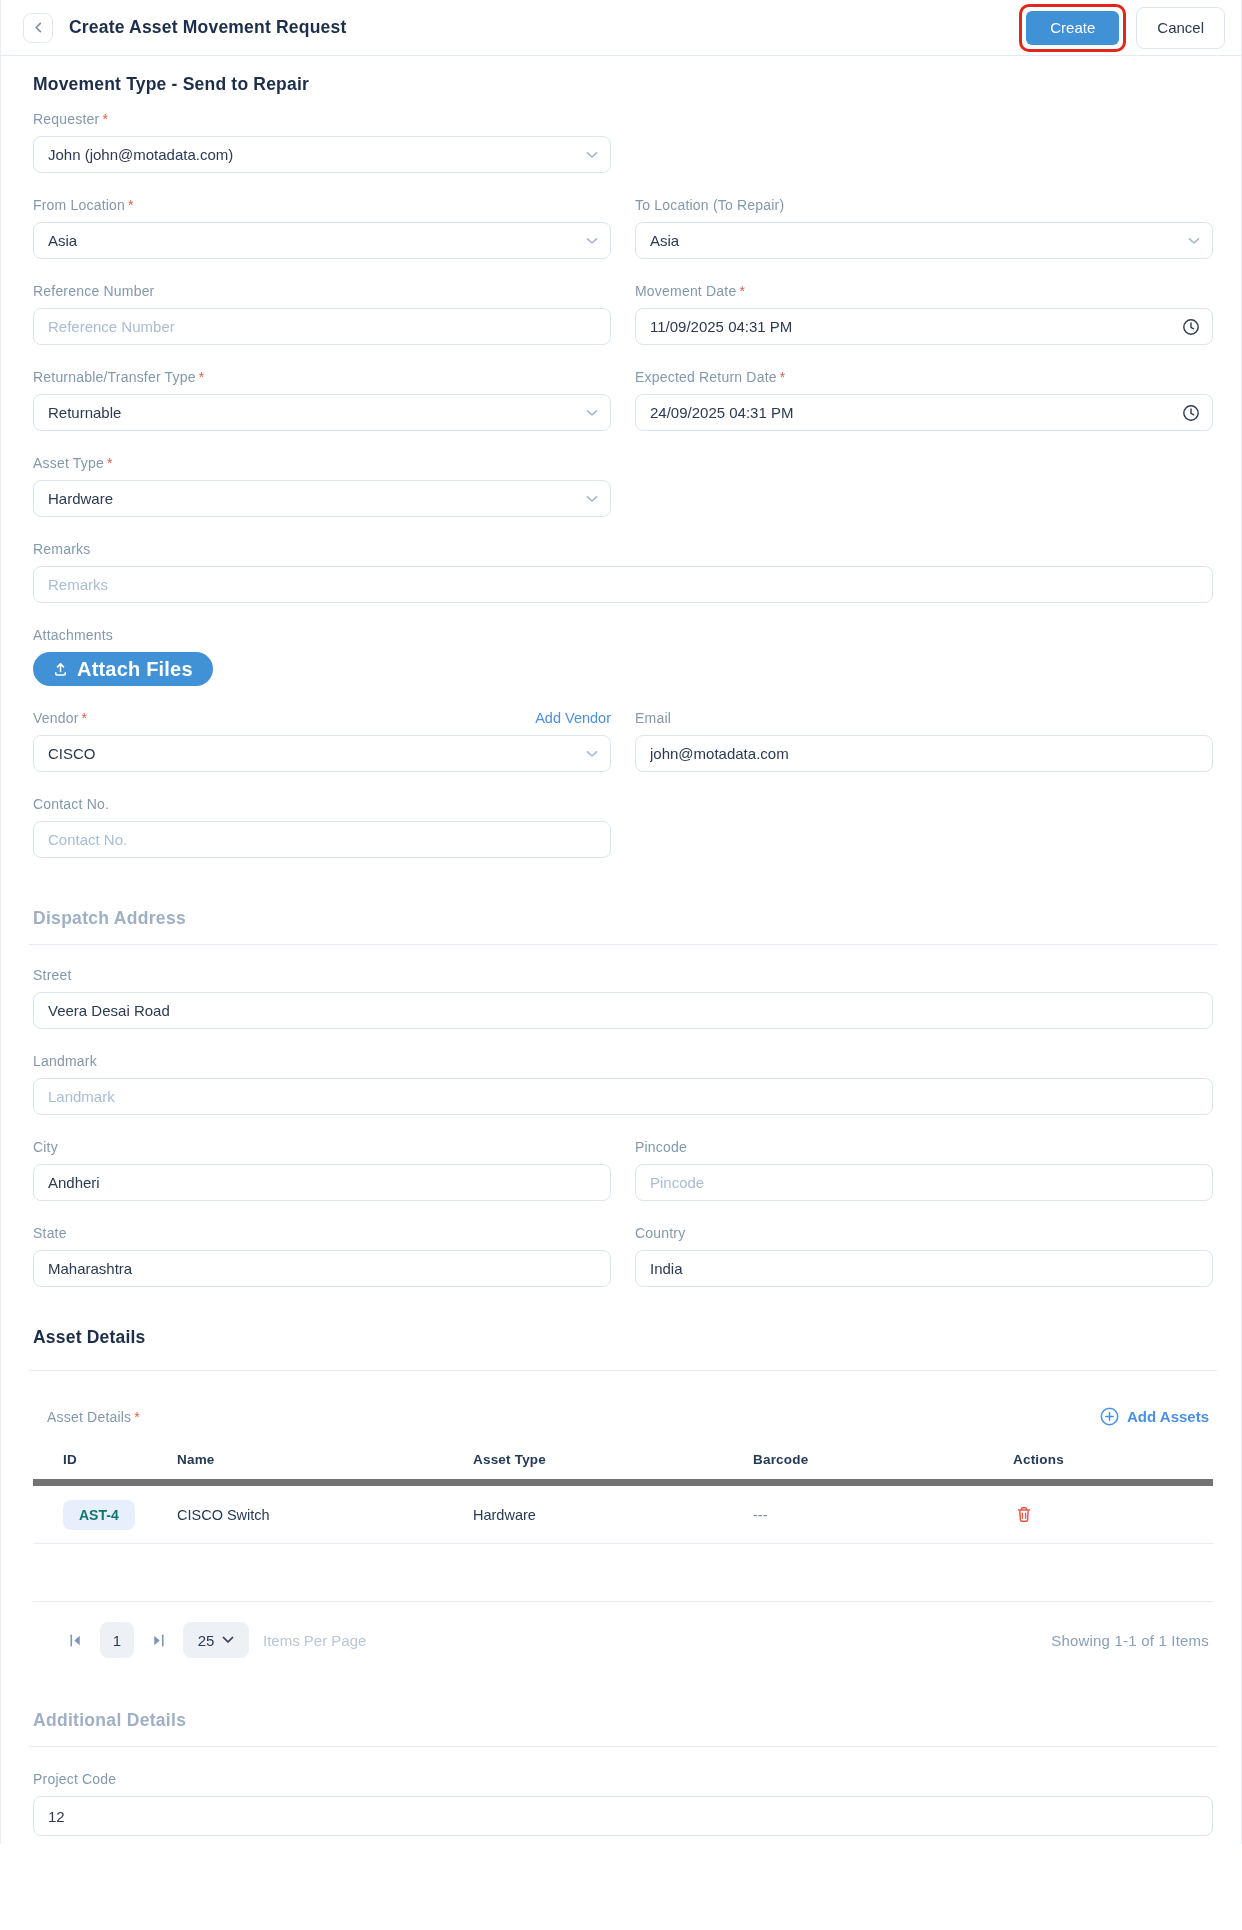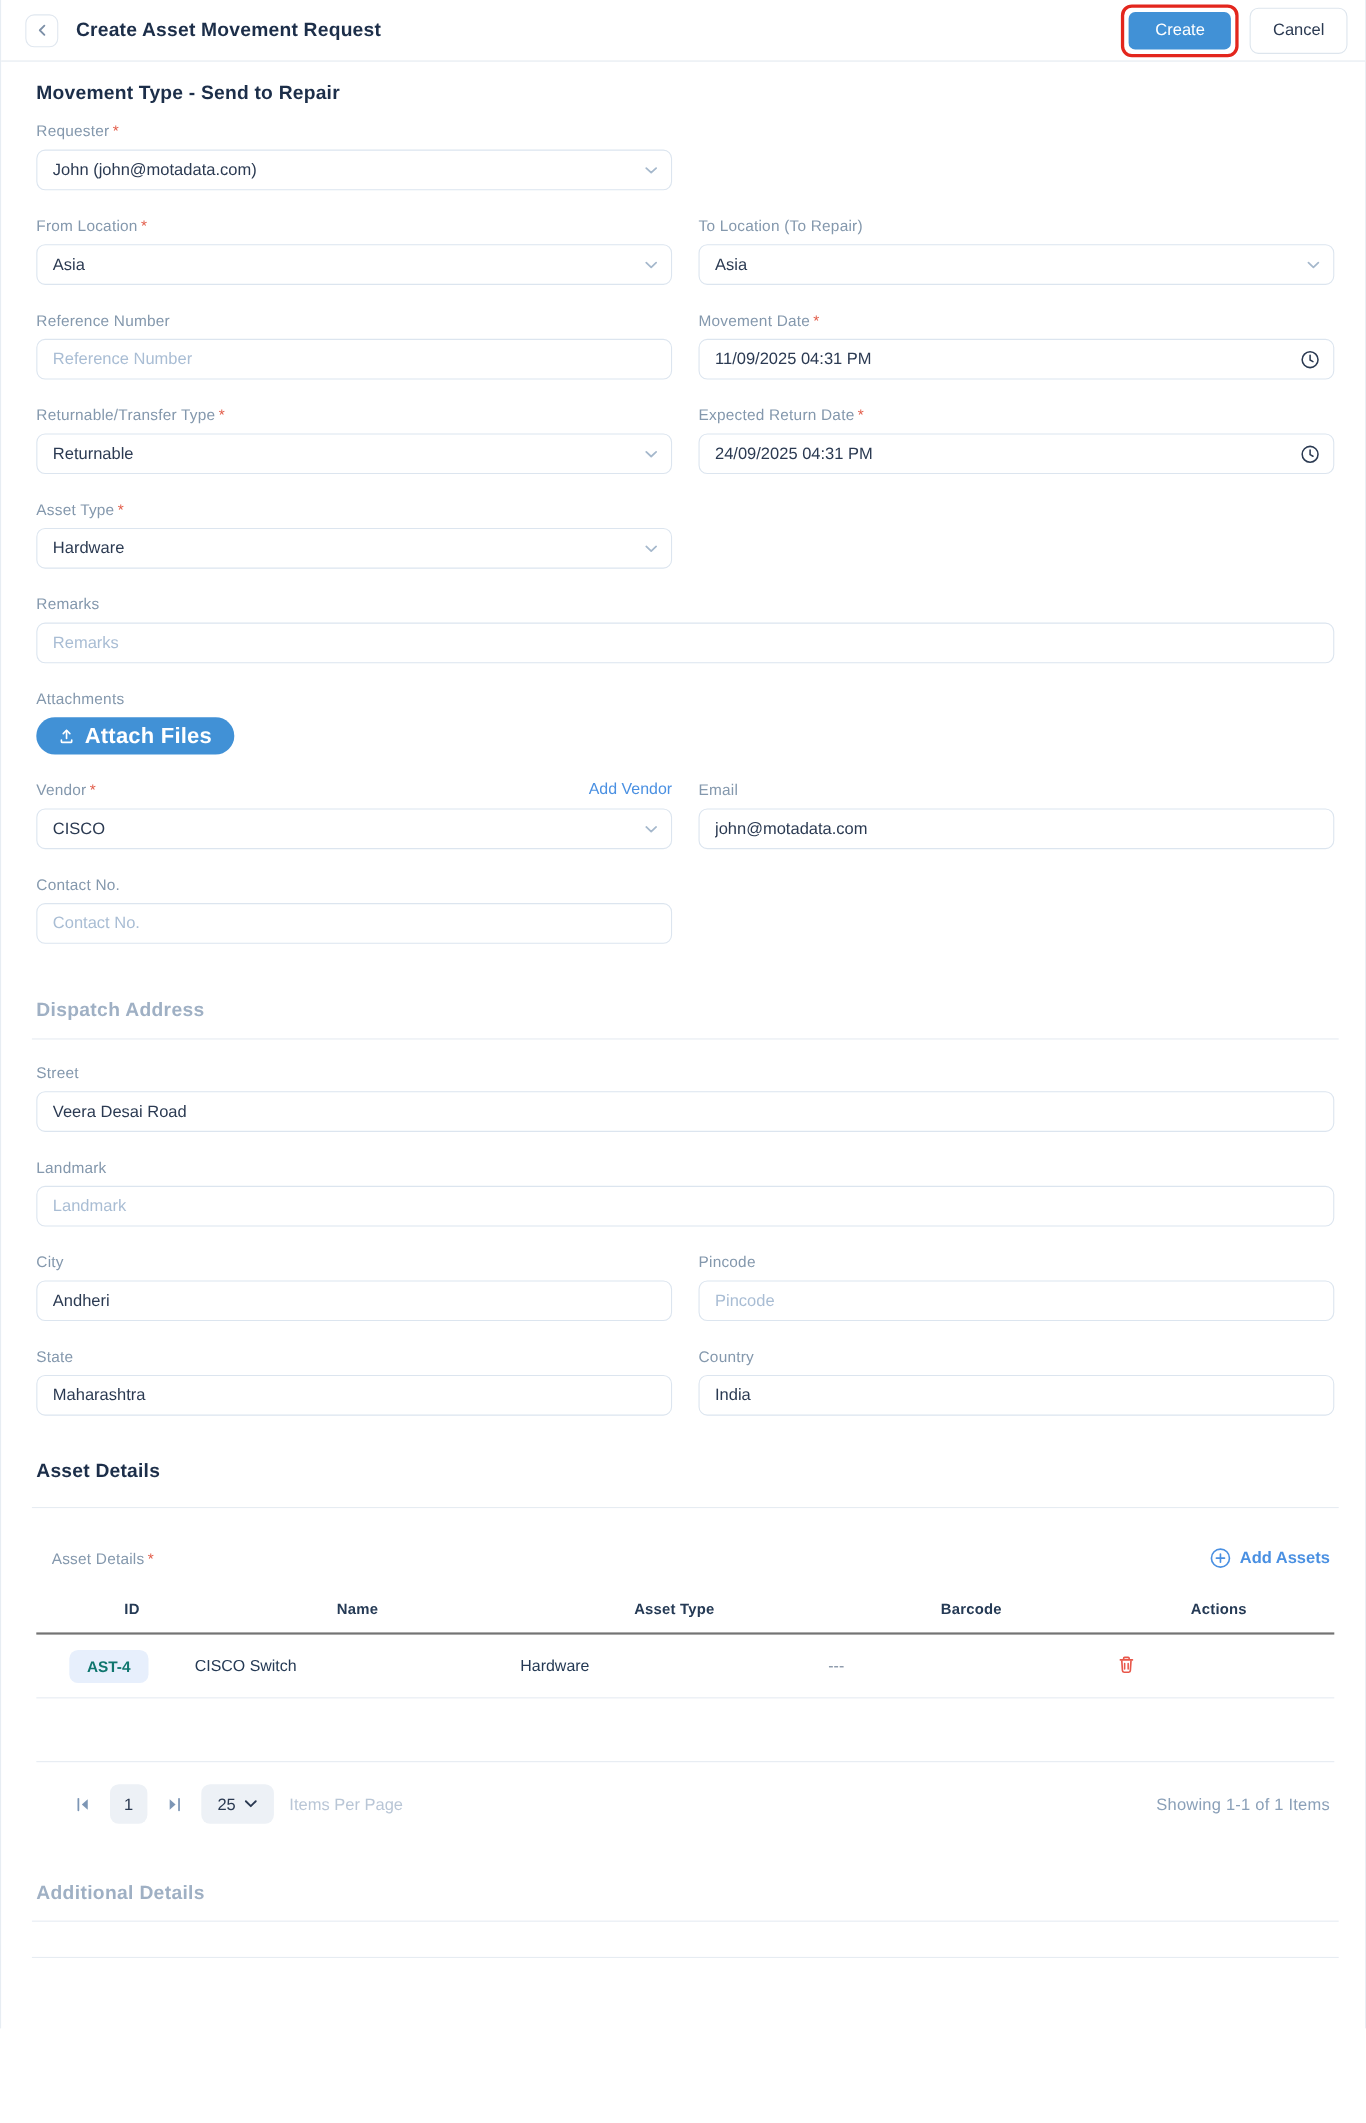--- a/index.html
+++ b/index.html
@@ -43,21 +43,21 @@
 
   .attach-btn { display:inline-flex; align-items:center; gap:9px; height:34px; padding:0 20px;
                 background:#4191d6; color:#fff; border:none; border-radius:17px; font-size:20px;
                 font-weight:700; font-family:inherit; cursor:pointer; letter-spacing:.2px; }
 
   
   .asset-toolbar { display:flex; align-items:center; justify-content:space-between; margin-top:36px; padding:0 4px 0 14px; }
   .add-assets { display:inline-flex; align-items:center; gap:8px; font-weight:700; font-size:15px; }
   .tbl-head, .tbl-row { display:grid; grid-template-columns:114px 296px 280px 260px 1fr;
                         align-items:center; padding:0 10px 0 30px; }
-  .tbl-head { height:46px; border-bottom:2px solid #737373;text-align:center; }
+  .tbl-head { height:46px; border-bottom:7px solid #737373; }
   .tbl-head div { font-size:13.5px; font-weight:700; color:#253a55; letter-spacing:.2px; }
   .tbl-row { height:58px; border-bottom:1px solid #e6ecf2; font-size:14.5px; color:#253a55; }
   .chip { display:inline-block; background:#e7effc; color:#0f766e; font-weight:700; font-size:14px;
           padding:7px 16px; border-radius:8px; }
   .tbl-empty { height:58px; border-bottom:1px solid #e6ecf2; }
   .trash-btn { background:none; border:none; cursor:pointer; padding:2px; display:inline-flex; }
 
   .pagination { display:flex; align-items:center; margin-top:20px; padding:0 4px 0 30px; }
   .pg-icon-btn { background:none; border:none; cursor:pointer; display:inline-flex; padding:4px; }
   .pg-page { width:34px; height:36px; background:#edf1f6; border:none; border-radius:8px;
@@ -368,17 +368,23 @@
             </svg>
         </span>
       </button>
       <span class="pg-label">Items Per Page</span>
       <span class="pg-summary">Showing 1-1 of 1 Items</span>
     </div>
 
     <div class="h-muted" style="margin-top:52px;">Additional Details</div>
     <hr class="divider" style="margin-top:15px; margin-bottom:24px;">
 
+    <div class="group">
+      <span class="lbl">Project Code</span>
+      <div class="control">
+        <input class="field" style="height: 40px;" value="12">
+      </div>
+    </div>
 
     <hr class="divider" style="margin-top:32px;">
 
   </div>
 </div>
 
 </body></html>

